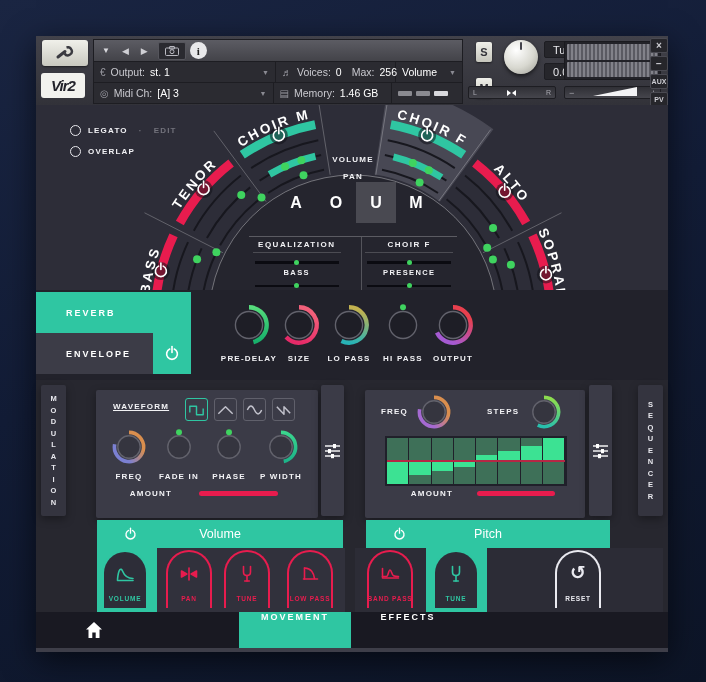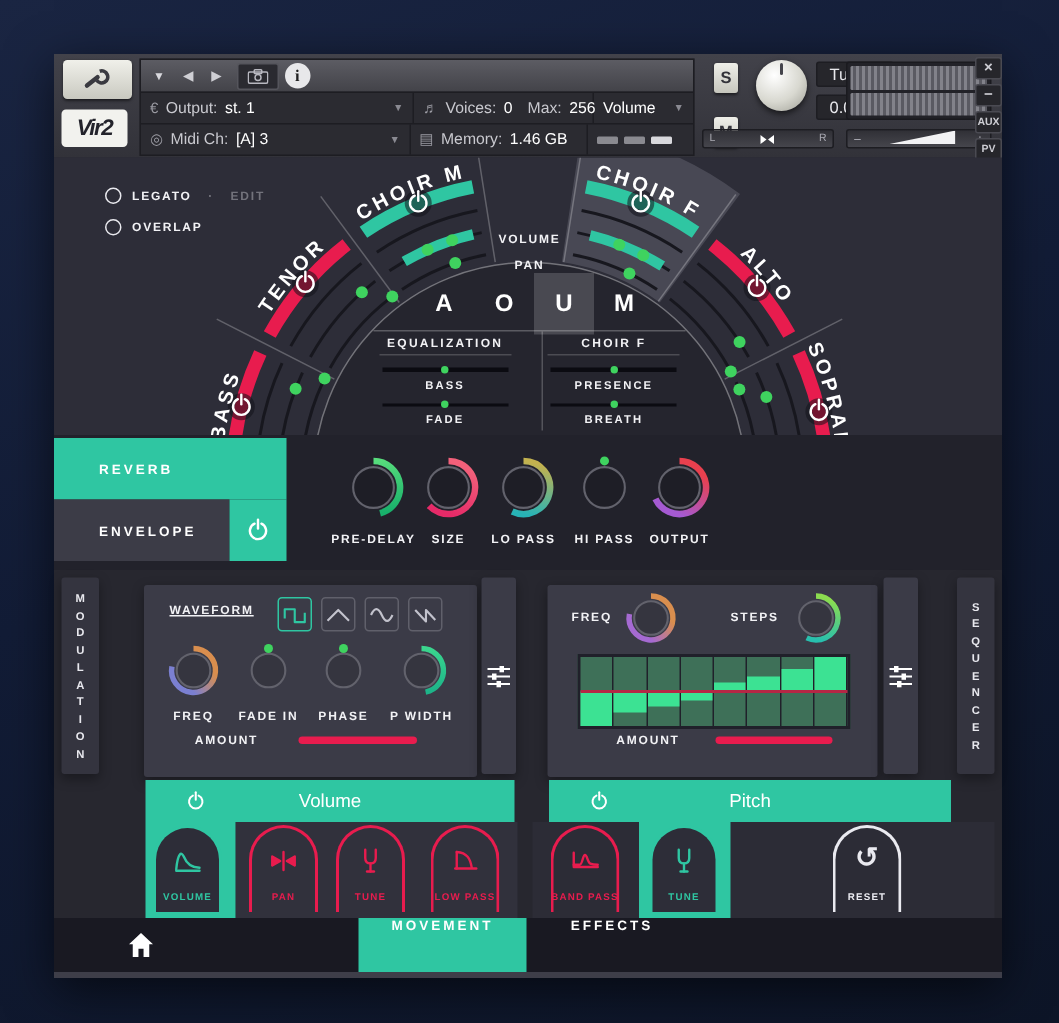--- a/index.html
+++ b/index.html
@@ -74,21 +74,21 @@
   .radio-row{display:flex;align-items:center;gap:7px;}
   .radio{width:9px;height:9px;border:1.5px solid #e9e9ee;border-radius:50%;}
   .legato-row{left:34px;top:89px;}
   .overlap-row{left:34px;top:110px;}
   .edit-lbl{color:#73737c;margin-left:4px;}
   .volpan{left:276px;top:115px;width:82px;text-align:center;line-height:17px;}
   .vowels{left:240px;top:146px;width:160px;height:41px;display:flex;}
   .vowel{flex:1;display:flex;align-items:center;justify-content:center;font-size:16px;
       font-weight:bold;color:#fff;}
   .vowel.sel{background:rgba(255,255,255,.17);}
-  .eqpanel{left:213px;top:184px;width:208px;height:66px;border-top:1px solid rgba(255,255,255,.25);
+  .eqpanel{left:213px;top:200px;width:208px;height:66px;border-top:1px solid rgba(255,255,255,.25);
       display:flex;gap:16px;}
   .eqcol{flex:1;display:flex;flex-direction:column;align-items:center;padding-top:3px;}
   .eqcol+.eqcol{border-left:1px solid rgba(255,255,255,.22);}
   .eqhead{font-size:8px;font-weight:bold;letter-spacing:1.5px;padding-bottom:3px;width:88px;
       text-align:center;border-bottom:1px solid rgba(255,255,255,.18);}
   .eqslider{width:84px;height:2.5px;background:#0b0b11;margin-top:8px;position:relative;}
   .eqslider i{position:absolute;top:-1.5px;width:5px;height:5px;border-radius:50%;background:#3fd35f;}
   .eqlbl{font-size:7.5px;font-weight:bold;letter-spacing:1.4px;margin-top:4px;}
 
   .fx-zone{left:0;top:254px;width:632px;height:90px;background:#22222b;}
@@ -650,21 +650,21 @@
 
   <div class="target-bar" style="left:61px;width:246px;">
     <span class="pwr" style="width:15px;height:15px;">
         <svg viewBox="0 0 20 20" width="100%" height="100%">
           <path d="M7.46 4.56 A6 6 0 1 0 12.54 4.56" fill="none" stroke="currentColor" stroke-width="1.8" stroke-linecap="round"></path>
           <path d="M10 1.6 L10 8.2" fill="none" stroke="currentColor" stroke-width="1.8" stroke-linecap="round"></path>
         </svg>
       </span>
     <span class="ttxt">Volume</span>
   </div>
-  <div class="target-bar" style="left:330px;width:268px;">
+  <div class="target-bar" style="left:330px;width:244px;">
     <span class="pwr" style="width:15px;height:15px;">
         <svg viewBox="0 0 20 20" width="100%" height="100%">
           <path d="M7.46 4.56 A6 6 0 1 0 12.54 4.56" fill="none" stroke="currentColor" stroke-width="1.8" stroke-linecap="round"></path>
           <path d="M10 1.6 L10 8.2" fill="none" stroke="currentColor" stroke-width="1.8" stroke-linecap="round"></path>
         </svg>
       </span>
     <span class="ttxt">Pitch</span>
   </div>
 
   <div class="abs zoneA"></div>

